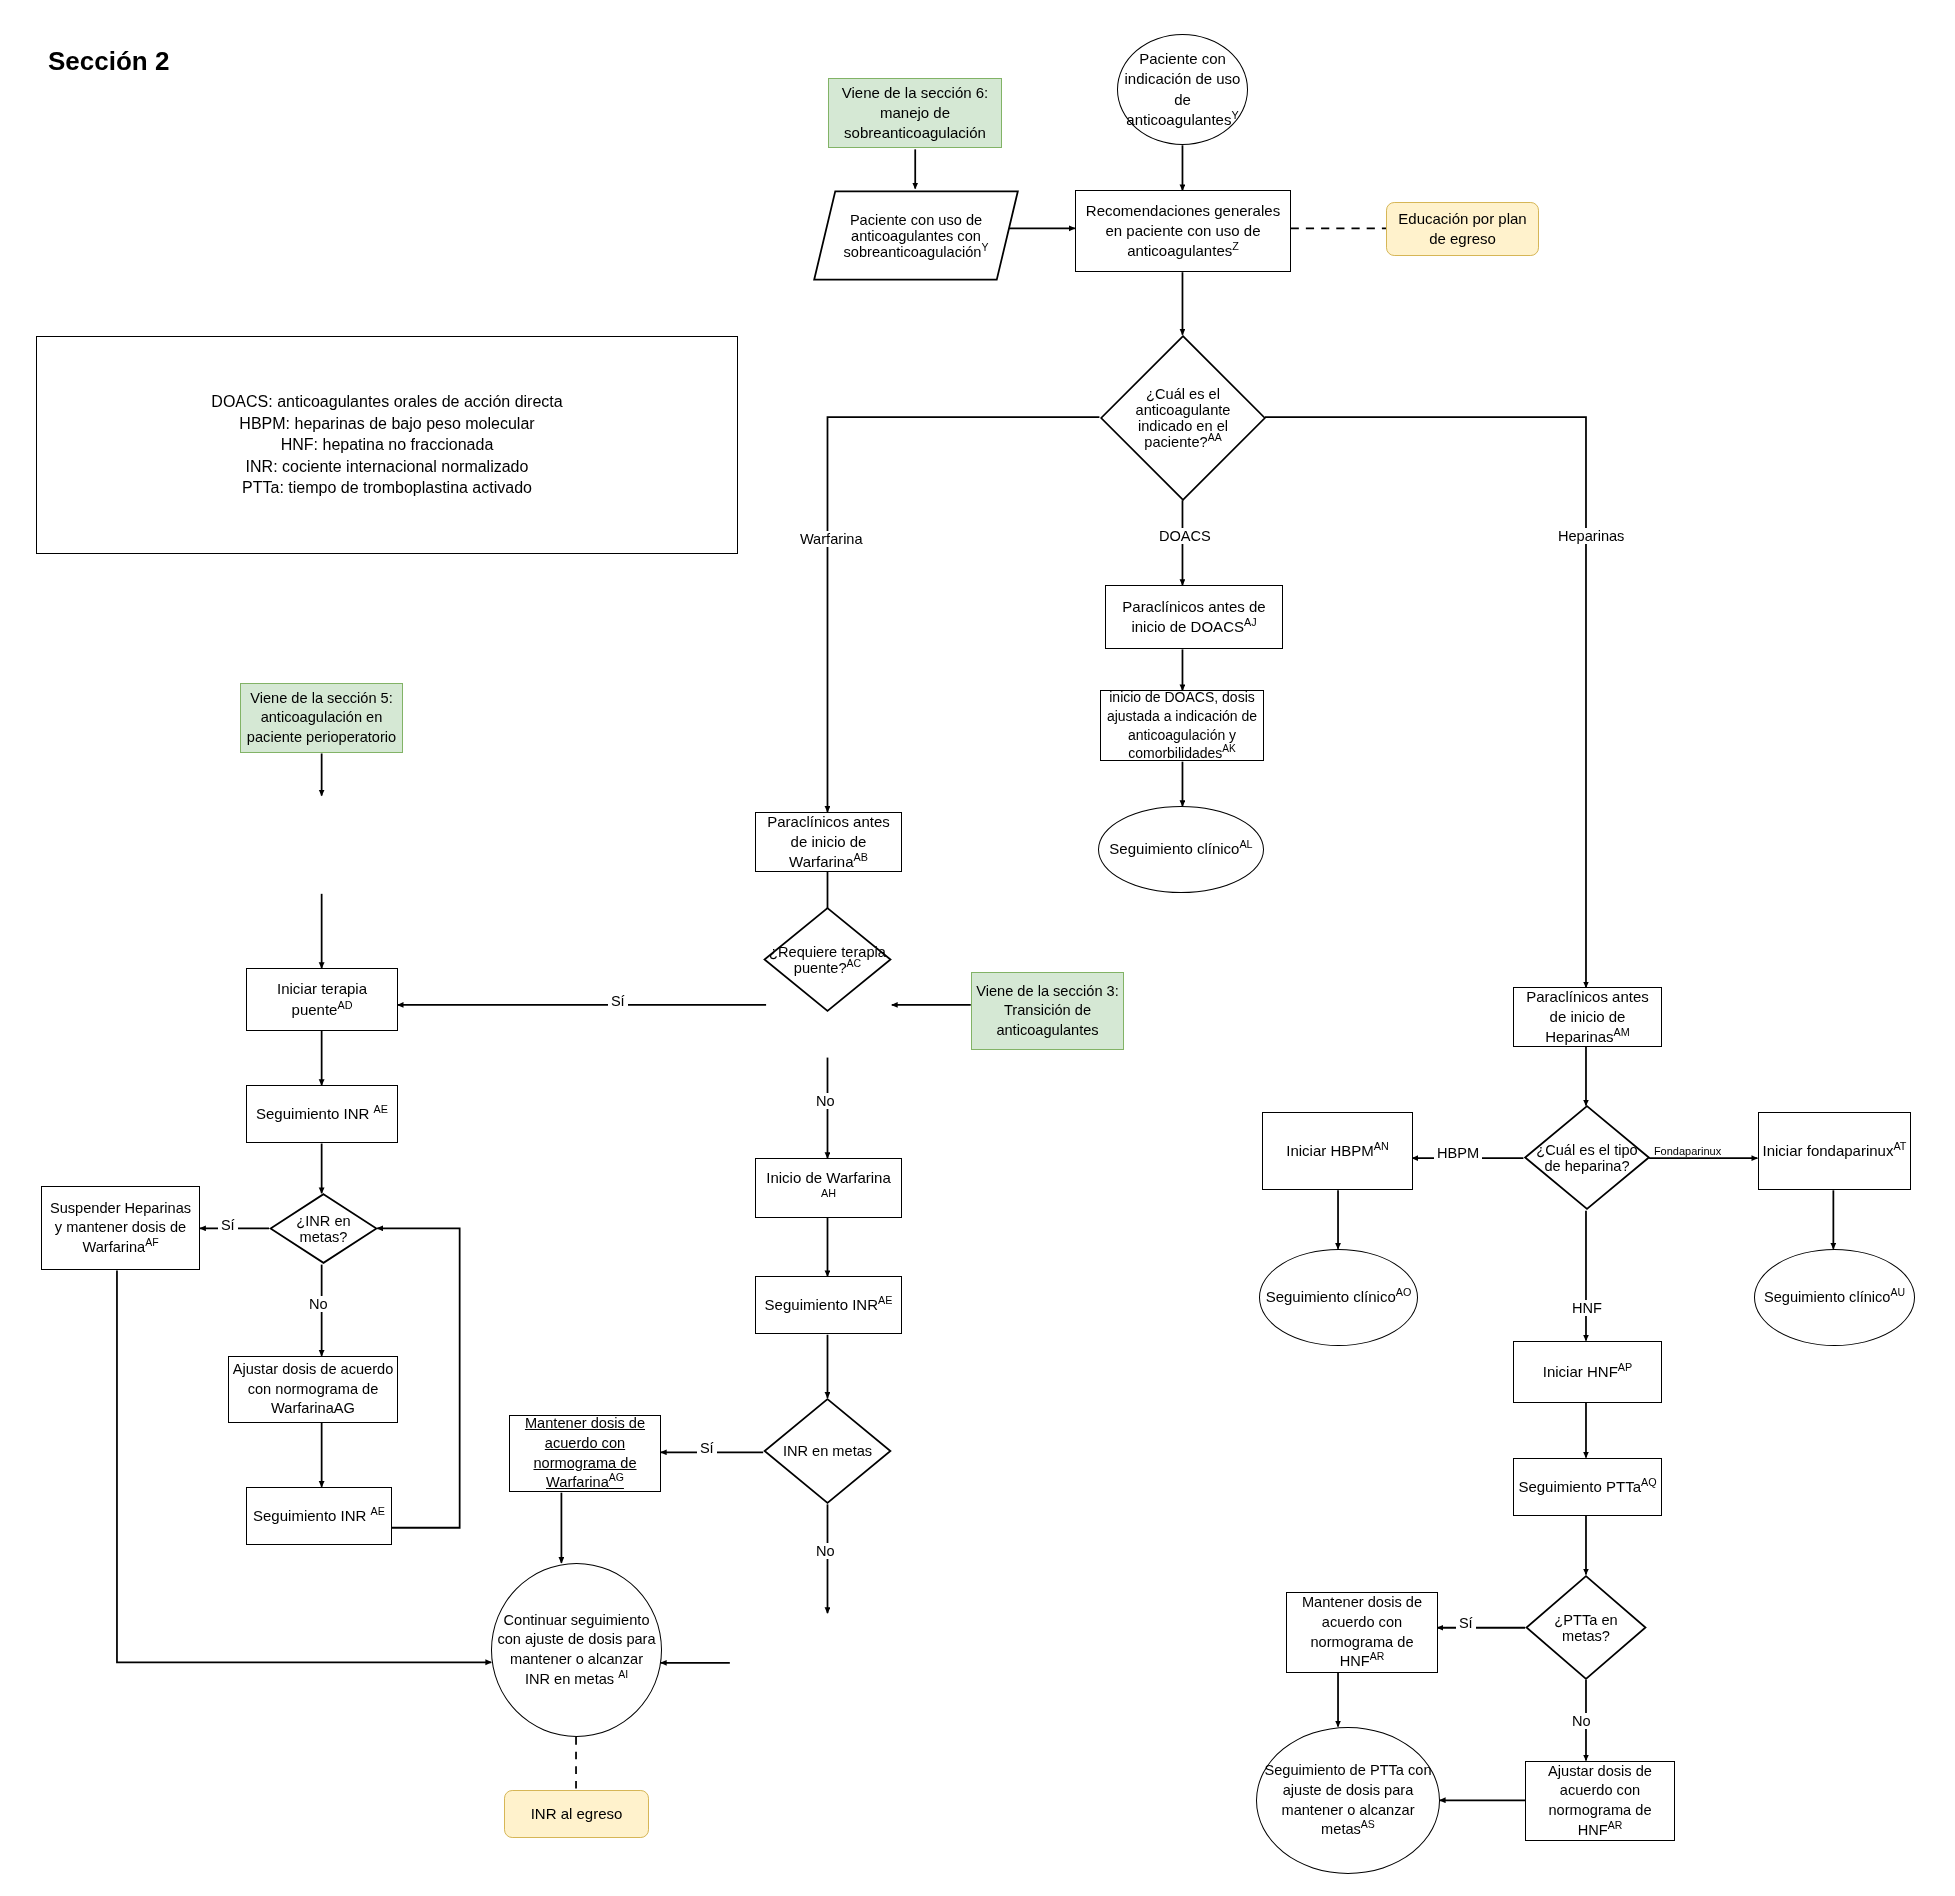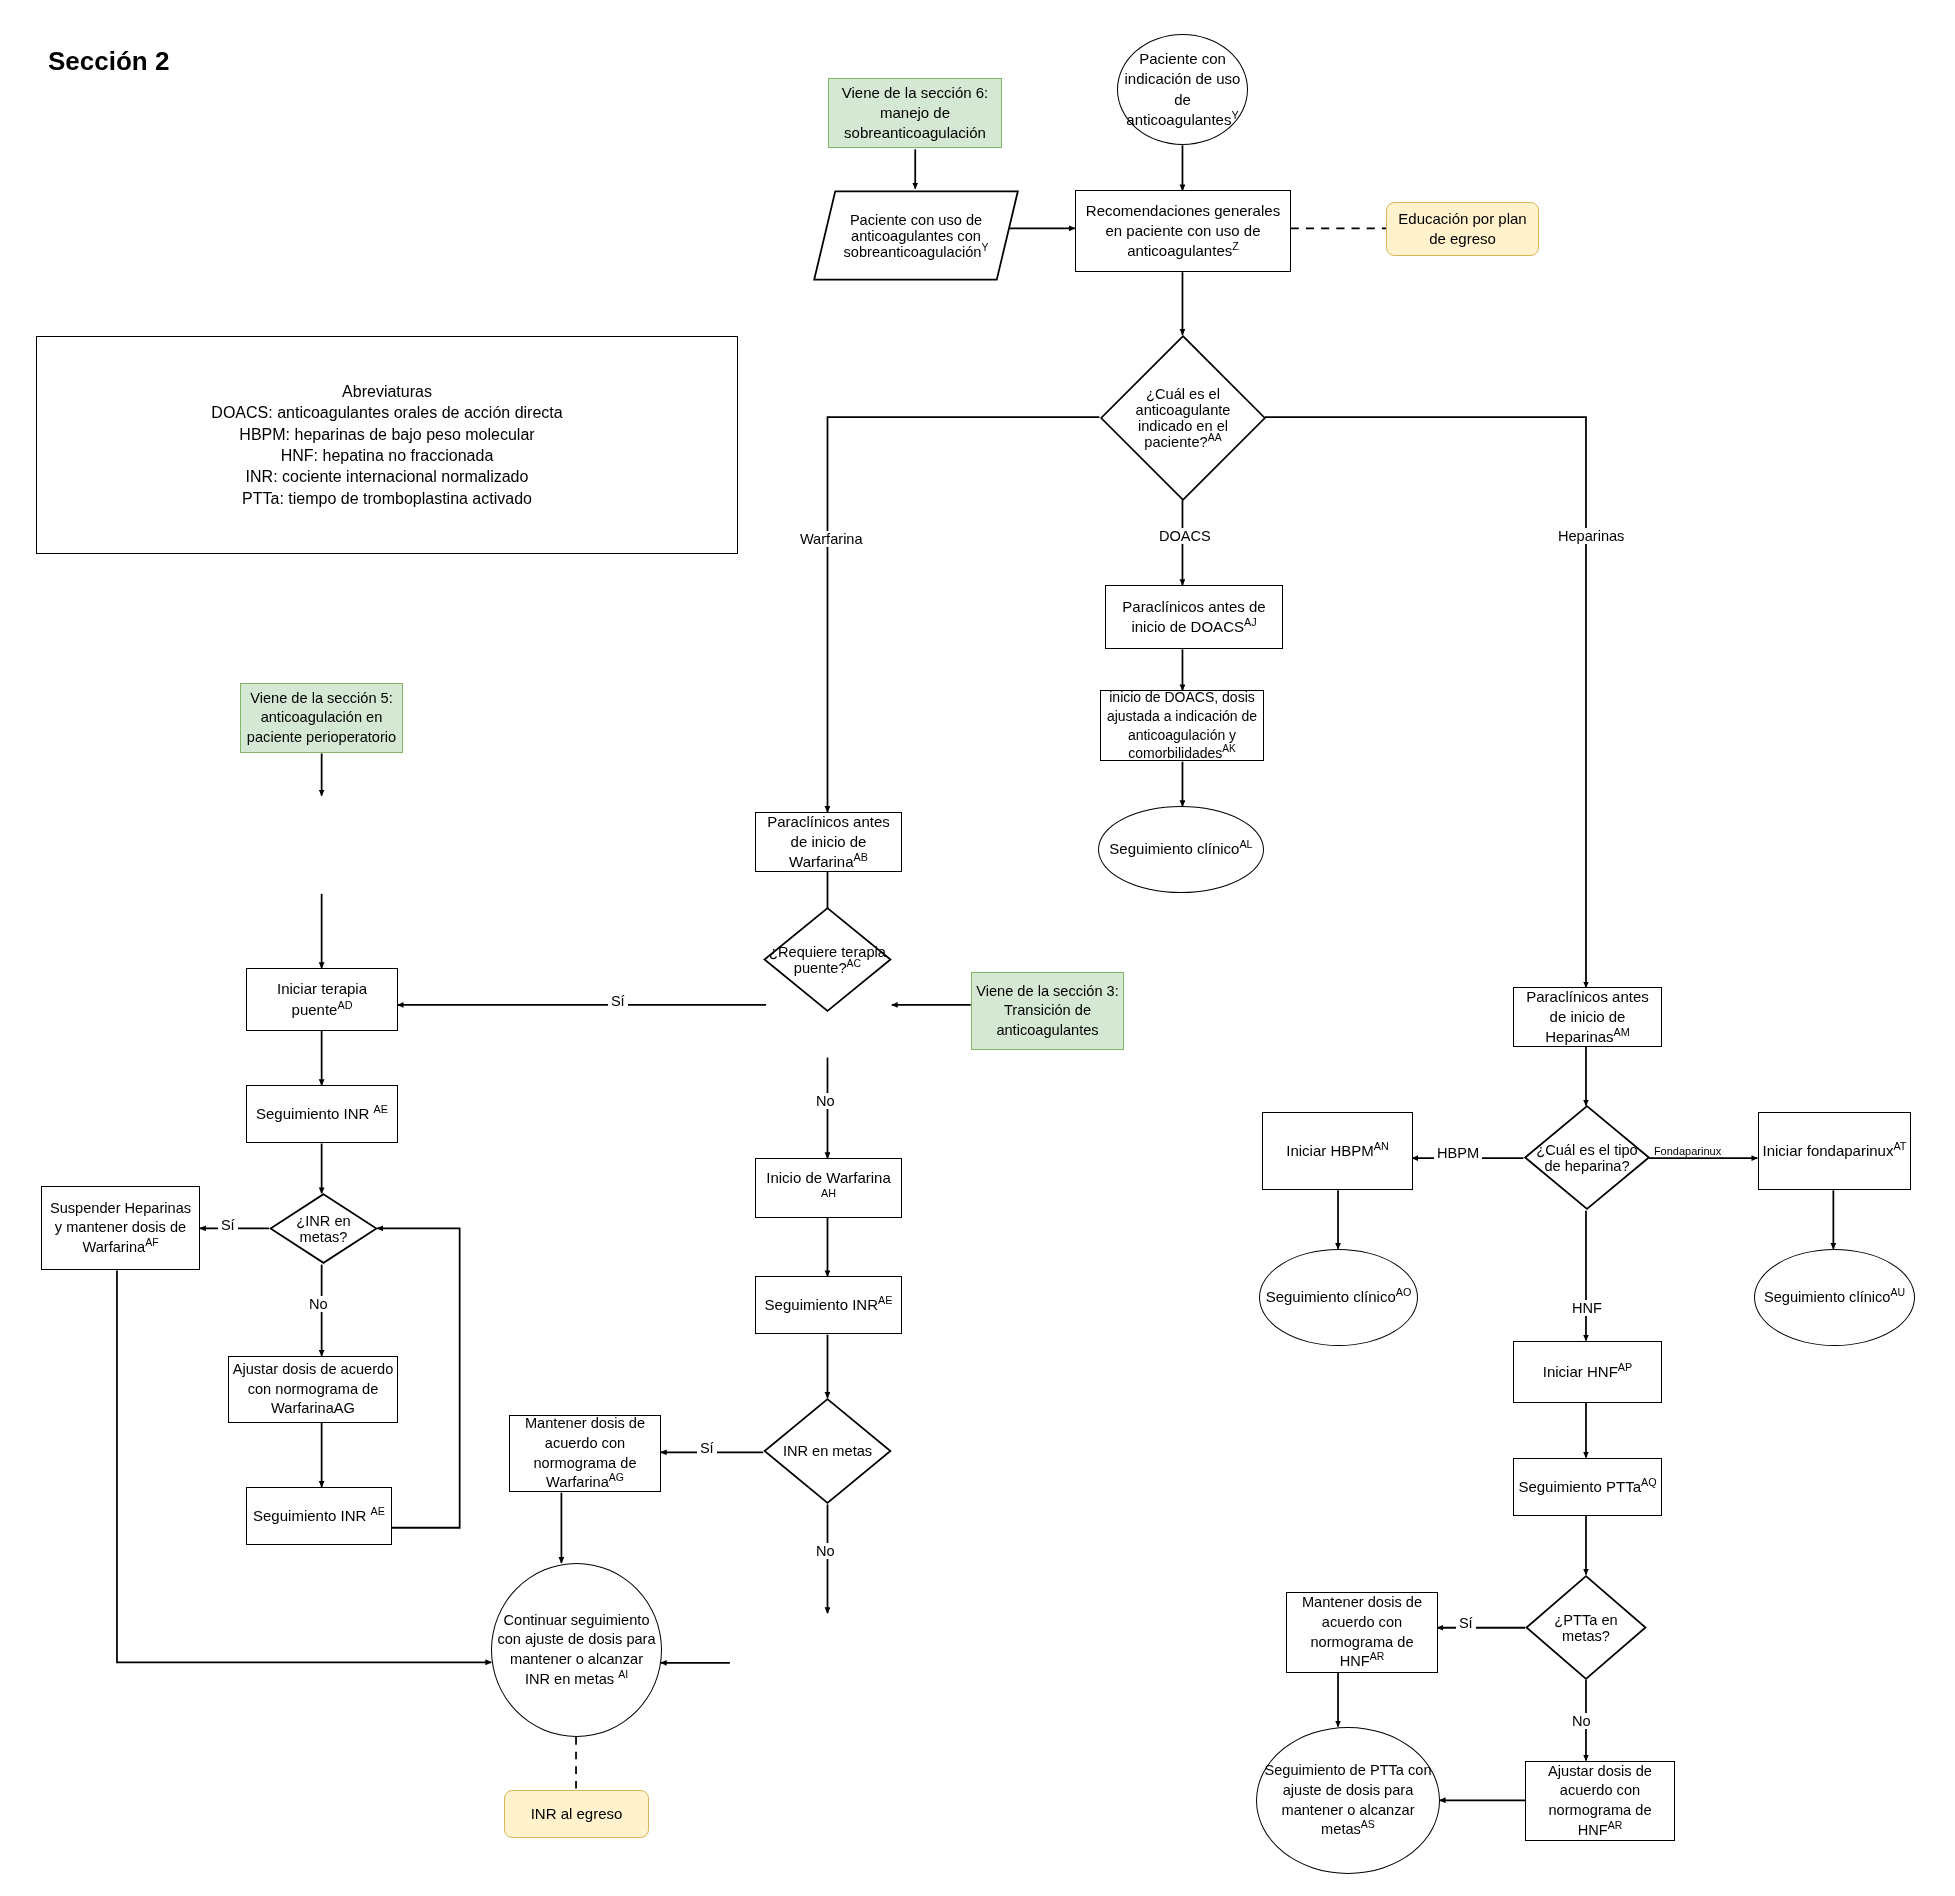--- a/index.html
+++ b/index.html
@@ -116,21 +116,20 @@
       <path d="M2288,2860 L2288,2952" marker-end="url(#ah)"></path>
 
       <path d="M2608,3078 L2462,3078" marker-end="url(#ah)"></path>
     </g>
   </svg>
 
   <div class="ttl" style="left:48px;top:46px;font-size:26px;">Sección 2</div>
 
   <div class="node plain-box" style="left:36px;top:336px;width:702px;height:218px;">
     <div class="txt" style="font-size:16px;">
-      <div>Abreviaturas</div>
       <div>DOACS: anticoagulantes orales de acción directa</div>
       <div>HBPM: heparinas de bajo peso molecular</div>
       <div>HNF: hepatina no fraccionada</div>
       <div>INR: cociente internacional normalizado</div>
       <div>PTTa: tiempo de tromboplastina activado</div>
     </div>
   </div>
 
   <div class="node green" style="left:828px;top:78px;width:174px;height:70px;">
     <div class="txt" style="font-size:15px;">Viene de la sección 6: manejo de sobreanticoagulación</div>
@@ -216,21 +215,21 @@
     </svg>
     <div class="dlabel">
         <div style="font-size:14.6px;width:126px;">INR en metas</div>
       </div>
   </div>
 
   <div class="lbl" style="left:697px;top:1440px;font-size:14.6px;">Sí</div>
   <div class="lbl" style="left:813px;top:1543px;font-size:14.6px;">No</div>
 
   <div class="node proc" style="left:509px;top:1415px;width:152px;height:77px;">
-    <div class="txt" style="font-size:14.6px;"><span>Mantener dosis de acuerdo con normograma de Warfarina</span><sup>AG</sup></div>
+    <div class="txt" style="font-size:14.6px;text-decoration:underline;"><span>Mantener dosis de acuerdo con normograma de Warfarina</span><sup>AG</sup></div>
   </div>
 
 
   <div class="node oval" style="left:491px;top:1563px;width:171px;height:174px;">
     <div class="txt" style="font-size:14.6px;"><span>Continuar seguimiento con ajuste de dosis para mantener o alcanzar INR en metas </span><sup>AI</sup></div>
   </div>
 
   <div class="node yellow" style="left:504px;top:1790px;width:145px;height:48px;">
     <div class="txt" style="font-size:15px;">INR al egreso</div>
   </div>

